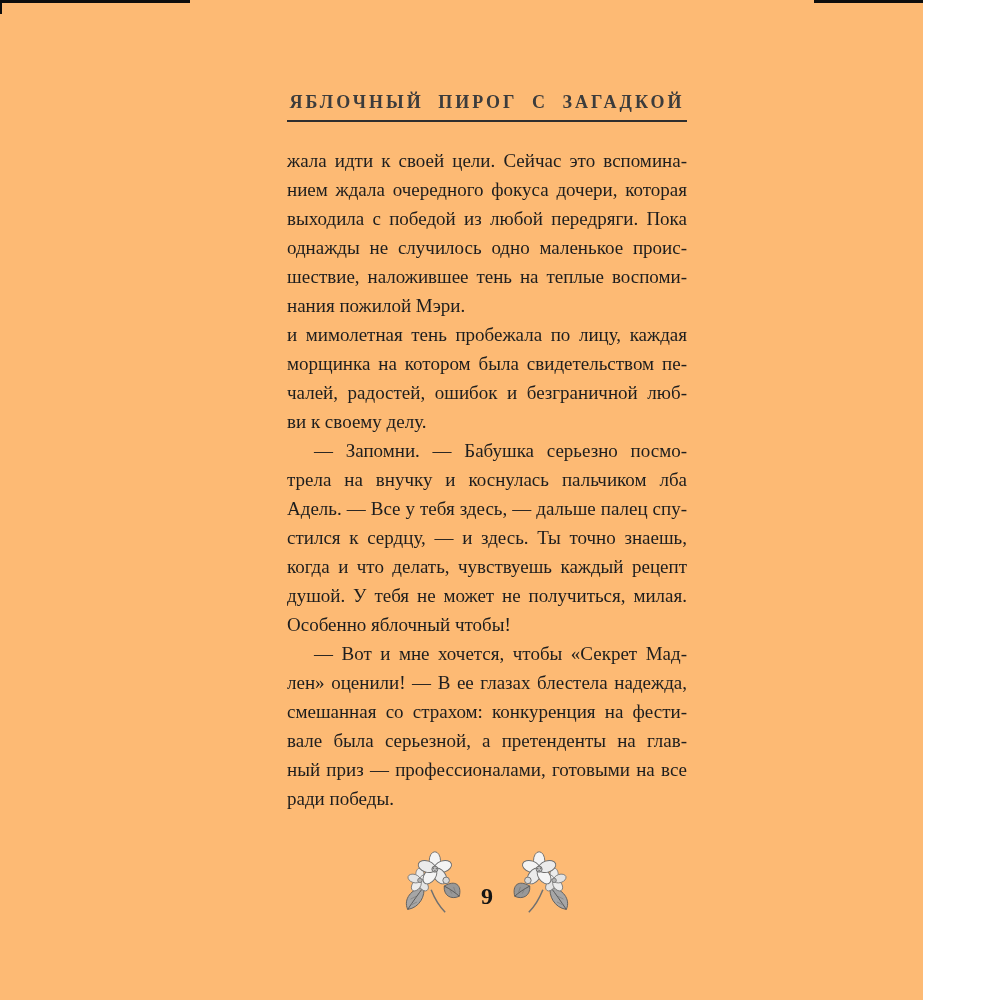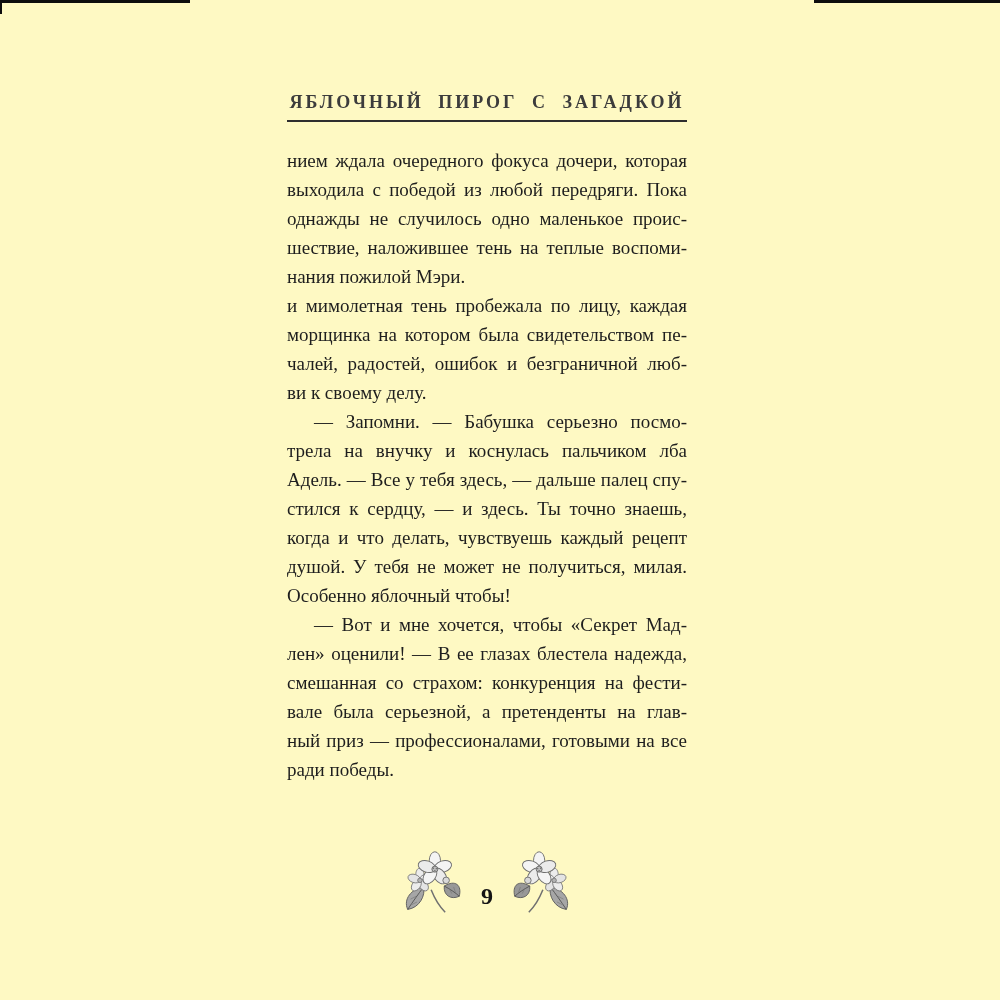--- a/index.html
+++ b/index.html
@@ -1,20 +1,20 @@
 <!DOCTYPE html>
 <html><head>
 <meta charset="utf-8">
 <style>
   html, body { margin: 0; padding: 0; background: #ffffff; }
   .page {
     position: relative;
-    width: 1000px;
+    width: 923px;
     height: 1000px;
-    background: #fef9c3;
+    background: #fdba74;
     overflow: hidden;
     font-family: "Liberation Serif", "DejaVu Serif", serif;
   }
   
   .edge { position: absolute; background: #0d0d0d; }
   .edge-tl-h { left: 0; top: 0; width: 190px; height: 3px; }
   .edge-tl-v { left: 0; top: 0; width: 2px; height: 14px; }
   .edge-tr-h { left: 814px; top: 0; width: 186px; height: 3px; }
 
   .chapter-header {
@@ -76,20 +76,21 @@
   <div class="edge edge-tl-h"></div>
   <div class="edge edge-tl-v"></div>
   <div class="edge edge-tr-h"></div>
 
   <header class="chapter-header">
     <div class="chapter-title">ЯБЛОЧНЫЙ ПИРОГ С ЗАГАДКОЙ</div>
   </header>
 
   <main class="text-block">
       <div class="paragraph">
+        <div class="line">жала идти к своей цели. Сейчас это вспомина-</div>
         <div class="line">нием ждала очередного фокуса дочери, которая</div>
         <div class="line">выходила с победой из любой передряги. Пока</div>
         <div class="line">однажды не случилось одно маленькое проис-</div>
         <div class="line">шествие, наложившее тень на теплые воспоми-</div>
         <div class="line last">нания пожилой Мэри.</div>
       </div>
       <div class="paragraph">
         <div class="line">и мимолетная тень пробежала по лицу, каждая</div>
         <div class="line">морщинка на котором была свидетельством пе-</div>
         <div class="line">чалей, радостей, ошибок и безграничной люб-</div>

